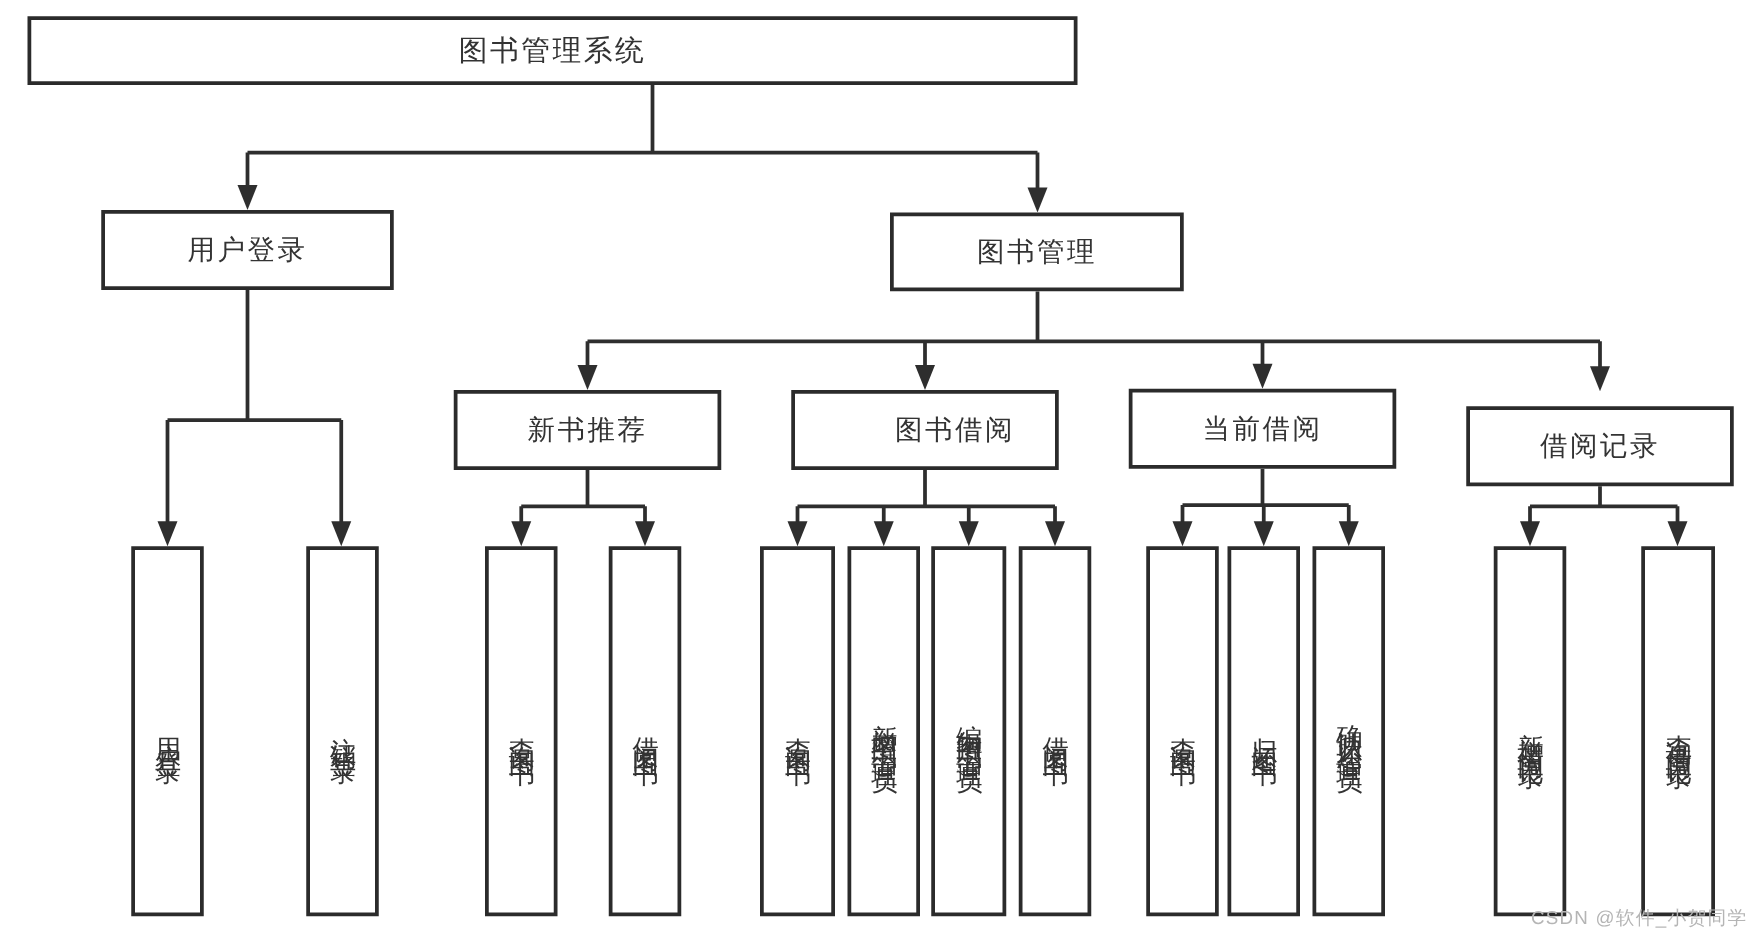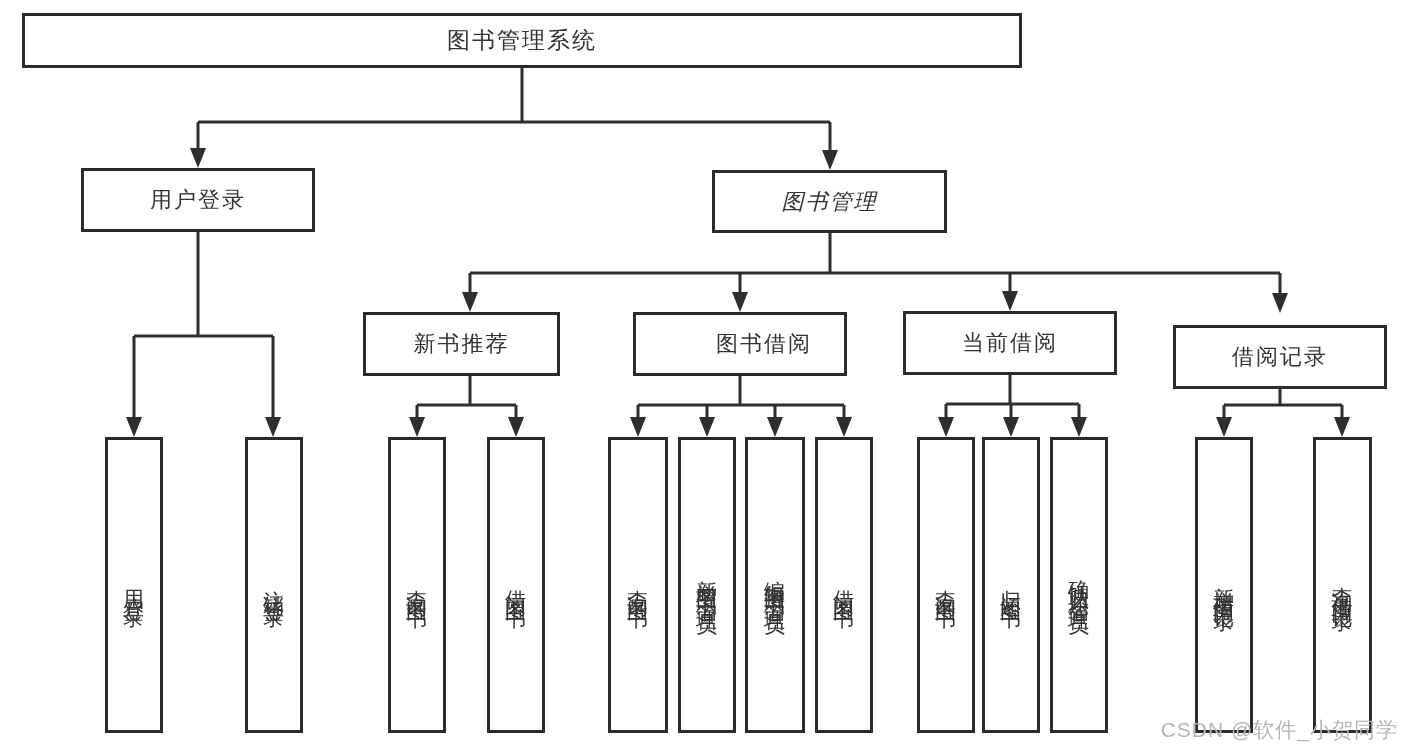--- a/index.html
+++ b/index.html
@@ -38,24 +38,24 @@
   .vbox {
     writing-mode: vertical-rl;
     text-orientation: mixed;
     font-size: 21px;
     letter-spacing: 6px;
     line-height: 1;
     padding: 6px 0;
   }
   .vbox.long { letter-spacing: 5px; font-size: 21px; }
   
-  .n-root        { left: 22px;   top: 13px;  width: 1000px; height: 55px; text-align: right; }
+  .n-root        { left: 22px;   top: 13px;  width: 840px; height: 55px; text-align: right; }
   .n-user-login  { left: 81px;   top: 168px; width: 234px;  height: 64px; }
-  .n-book-mgmt   { left: 712px;  top: 170px; width: 235px;  height: 63px; font-style: italic; }
-  .n-l3-0 { left: 363px;  top: 312px; width: 197px; height: 64px; }
+  .n-book-mgmt   { left: 712px;  top: 170px; width: 235px;  height: 63px; }
+  .n-l3-0 { left: 363px;  top: 312px; width: 214px; height: 64px; }
   .n-l3-1 { left: 633px;  top: 312px; width: 214px; height: 64px; padding-left: 48px; }
   .n-l3-2 { left: 903px;  top: 311px; width: 214px; height: 64px; }
   .n-l3-3 { left: 1173px; top: 313px; width: 214px; height: 64px; margin-top: 12px; }
   .leaf { top: 437px; width: 58px; height: 296px; }
   .n-leaf-0  { left: 105px; }
   .n-leaf-1  { left: 245px; }
   .n-leaf-2  { left: 388px; }
   .n-leaf-3  { left: 487px; }
   .n-leaf-4  { left: 608px; width: 60px; }
   .n-leaf-5  { left: 678px; }
@@ -63,21 +63,21 @@
   .n-leaf-7  { left: 815px; }
   .n-leaf-8  { left: 917px; }
   .n-leaf-9  { left: 982px; }
   .n-leaf-10 { left: 1050px; }
   .n-leaf-11 { left: 1195px; }
   .n-leaf-12 { left: 1313px; width: 59px; }
   .watermark {
     position: absolute;
     right: 7px;
     bottom: 3px;
-    font-size: 21px;
+    font-size: 15px;
     color: #b5b5b5;
     letter-spacing: 1px;
     white-space: nowrap;
   }
 </style>
 </head>
 <body>
 
 <div class="canvas">
 

